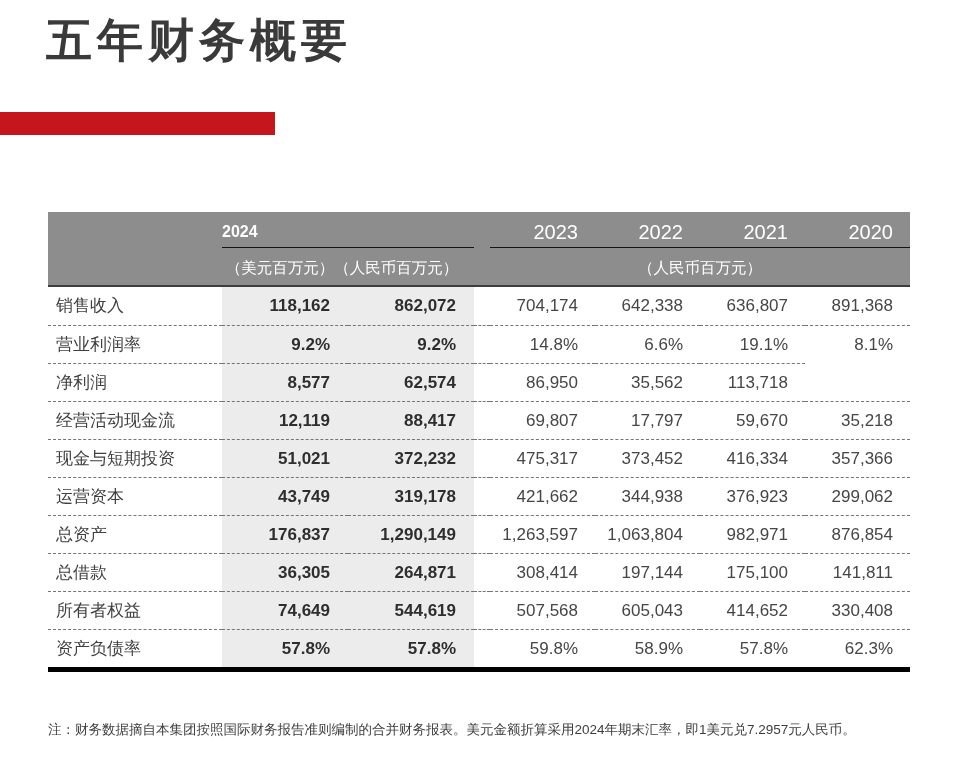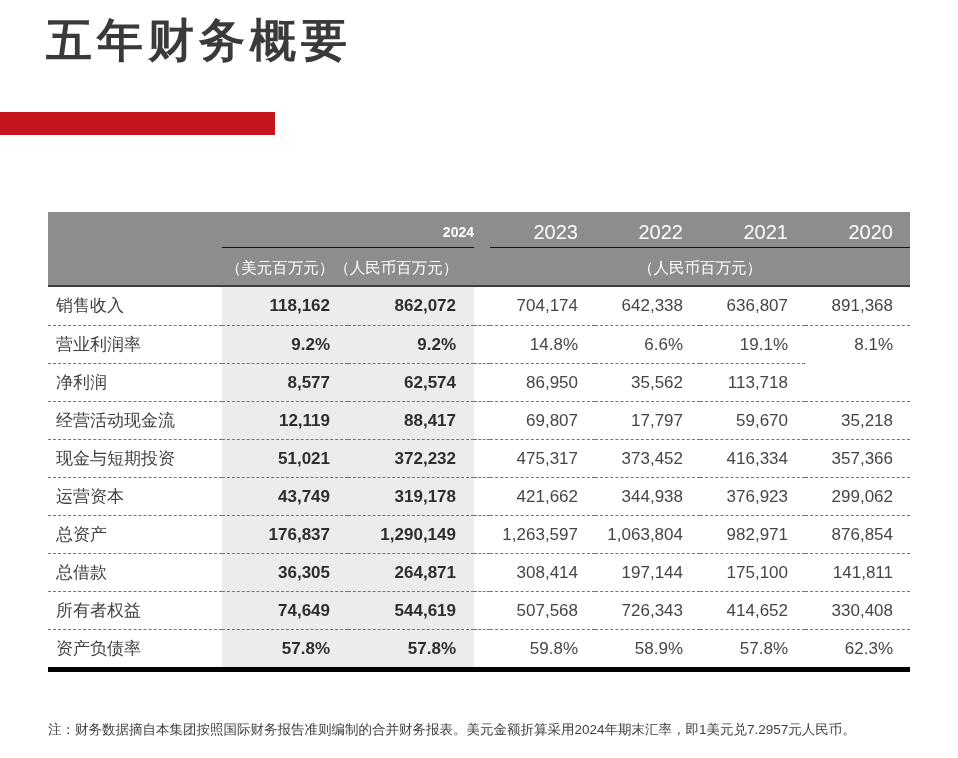--- a/index.html
+++ b/index.html
@@ -45,22 +45,22 @@
     height: 75px;
     background: #8d8d8d;
     border-bottom: 2px solid #3d3d3d;
     color: #ffffff;
   }
   .h-current {
     position: absolute;
     left: 174px; top: 7px;
     width: 252px; height: 26px;
     line-height: 26px;
-    text-align: right;
-    font-size: 14px;
+    text-align: left;
+    font-size: 16px;
     font-weight: 700;
   }
   .h-line-left {
     position: absolute;
     left: 174px; top: 35px;
     width: 252px; height: 0;
     border-top: 1.6px solid #141414;
   }
   .h-units {
     position: absolute;
@@ -253,21 +253,21 @@
     <div class="c num prior">175,100</div>
     <div class="c num prior">141,811</div>
   </div>
 
   <div class="trow">
     <div class="c label">所有者权益</div>
     <div class="c num cur">74,649</div>
     <div class="c num cur">544,619</div>
     <div class="c gap"></div>
     <div class="c num prior">507,568</div>
-    <div class="c num prior">726,343</div>
+    <div class="c num prior">605,043</div>
     <div class="c num prior">414,652</div>
     <div class="c num prior">330,408</div>
   </div>
 
   <div class="trow">
     <div class="c label">资产负债率</div>
     <div class="c num cur">57.8%</div>
     <div class="c num cur">57.8%</div>
     <div class="c gap"></div>
     <div class="c num prior">59.8%</div>

